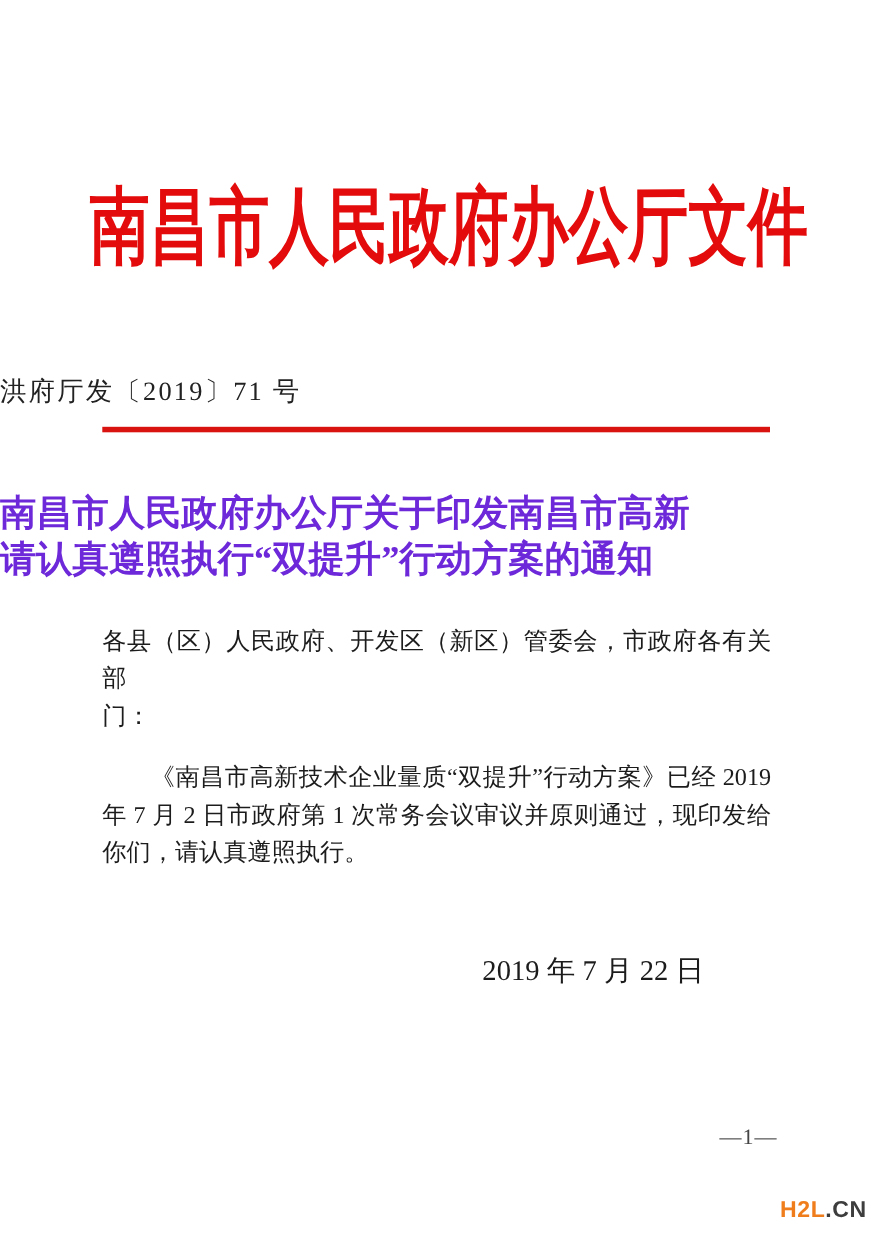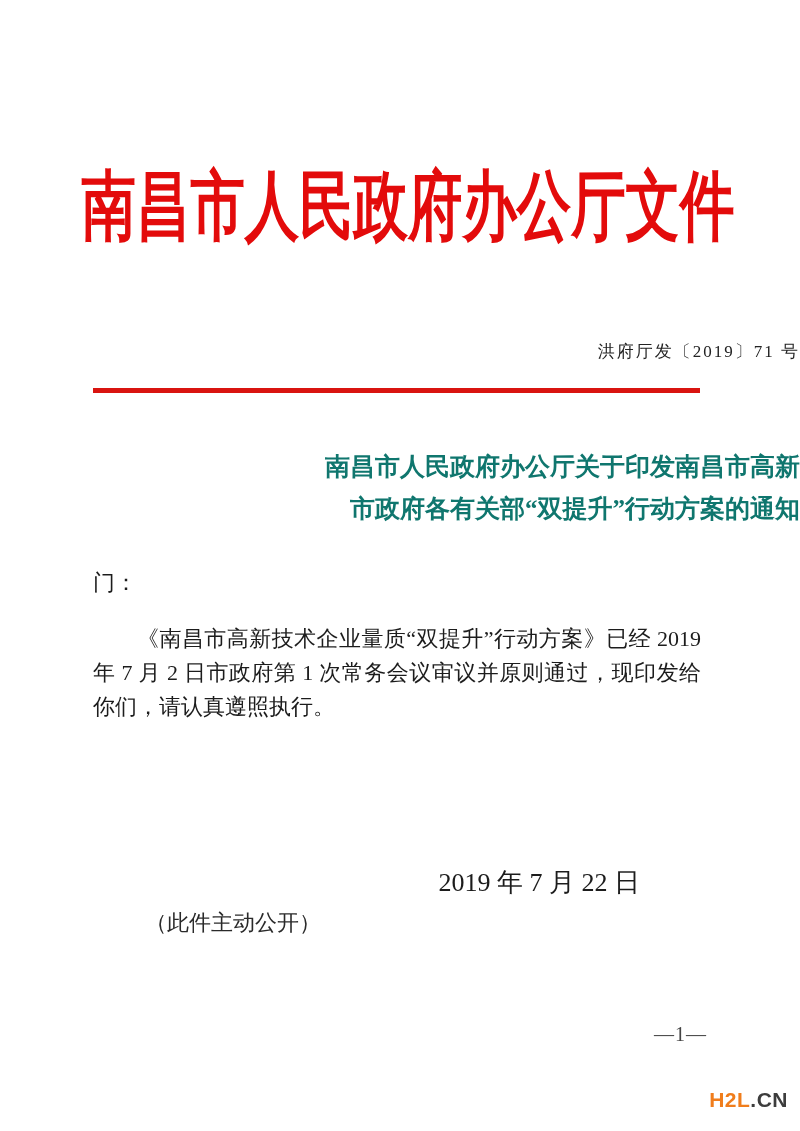--- a/index.html
+++ b/index.html
@@ -36,47 +36,47 @@
     transform: scale(0.80, 1.12);
     transform-origin: center top;
   }
 
   
   .doc-number {
     position: absolute;
     top: 340px;
     left: 0;
     width: 100%;
-    text-align: right;
-    font-size: 17px;
+    text-align: left;
+    font-size: 24px;
     letter-spacing: 2px;
     color: #222222;
   }
 
   
   .red-rule {
     position: absolute;
     top: 388px;
     left: 93px;
     width: 607px;
     height: 5px;
     background: #d91410;
   }
 
   
   .doc-title {
     position: absolute;
     top: 446px;
     left: 0;
     width: 100%;
-    text-align: right;
-    font-size: 25px;
+    text-align: left;
+    font-size: 33px;
     font-weight: 700;
     line-height: 42px;
-    color: #0f766e;
+    color: #6d28d9;
   }
 
   
   .body-block {
     position: absolute;
     top: 566px;
     left: 93px;
     width: 608px;
     font-size: 22px;
     line-height: 34px;
@@ -150,33 +150,33 @@
   <div class="org-title-wrap">
     <span class="org-title">南昌市人民政府办公厅文件</span>
   </div>
 
   <div class="doc-number">洪府厅发〔2019〕71 号</div>
 
   <div class="red-rule"></div>
 
   <div class="doc-title">
     <div>南昌市人民政府办公厅关于印发南昌市高新</div>
-    <div>市政府各有关部“双提升”行动方案的通知</div>
+    <div>请认真遵照执行“双提升”行动方案的通知</div>
   </div>
 
   <div class="body-block">
+    <div class="body-line line-justify">各县（区）人民政府、开发区（新区）管委会，市政府各有关部</div>
     <div class="body-line">门：</div>
     <div class="body-line line-justify line-indent para-gap">《南昌市高新技术企业量质“双提升”行动方案》已经 2019</div>
     <div class="body-line line-justify">年 7 月 2 日市政府第 1 次常务会议审议并原则通过，现印发给</div>
     <div class="body-line">你们，请认真遵照执行。</div>
   </div>
 
   <div class="issue-date">2019 年 7 月 22 日</div>
 
-  <div class="disclosure-note">（此件主动公开）</div>
 
   <div class="page-number">—1—</div>
 
   <div class="watermark">
     <span class="brand">H2L</span><span class="suffix">.CN</span>
   </div>
 
 </div>
 
 </body></html>

